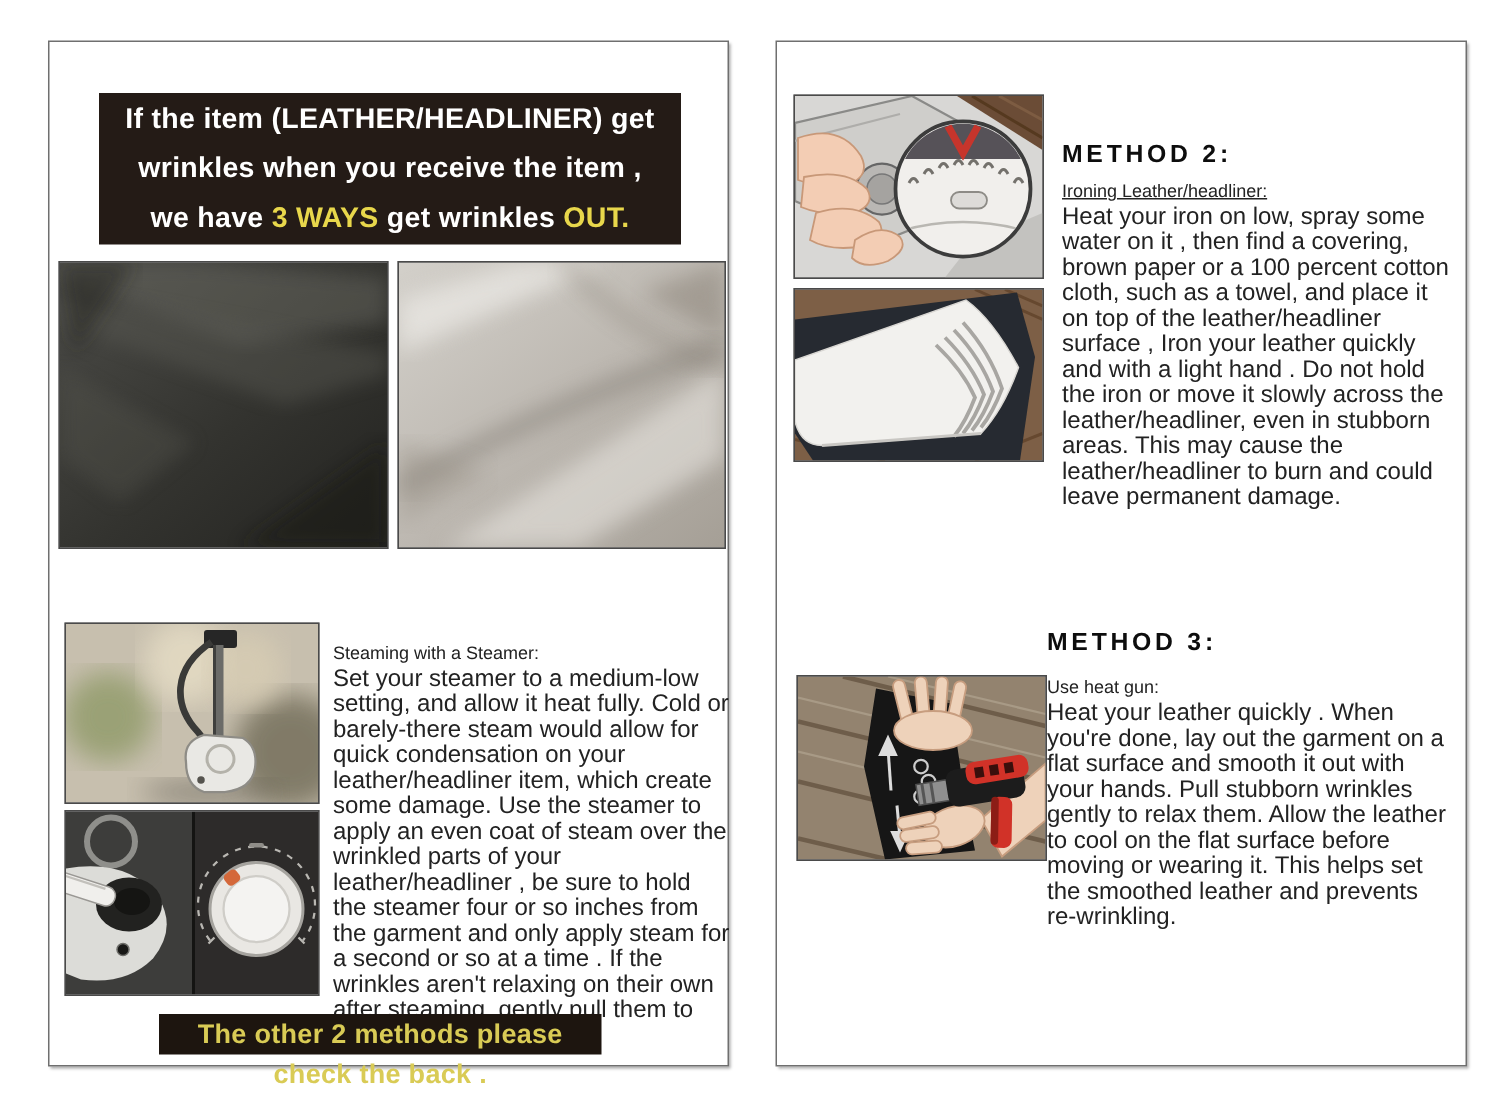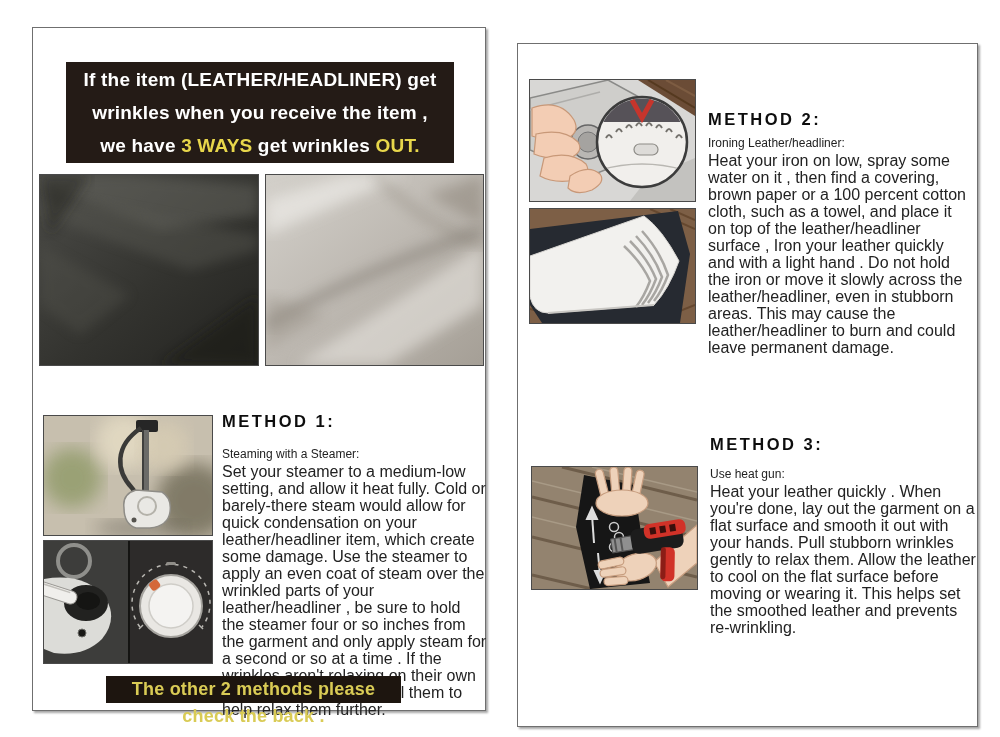--- a/index.html
+++ b/index.html
@@ -6,21 +6,21 @@
   body{
     width:1000px;height:737px;position:relative;background:#ffffff;
     font-family:"Liberation Sans", sans-serif;color:#222;
   }
   .page{
     position:absolute;top:27px;height:684px;background:#fff;
     border:1px solid #6f6f6f;box-shadow:1.5px 1.5px 2px rgba(0,0,0,.35);
     box-sizing:border-box;
   }
   #front-page{left:32px;width:454px;}
-  #back-page{left:517px;width:461px;margin-top:16px;}
+  #back-page{left:517px;width:461px;}
 
   .abs{position:absolute;}
   .photo{position:absolute;border:1px solid #4a4a4a;box-sizing:border-box;overflow:hidden;background:#888;}
   .photo svg{display:block;}
 
   
   .banner{
     left:33px;top:34px;width:388px;height:101px;
     display:flex;flex-direction:column;justify-content:center;text-align:center;
     font-weight:bold;font-size:19px;line-height:33px;color:#fff;letter-spacing:.2px;
@@ -30,23 +30,23 @@
   
   .method-block{position:absolute;}
   .method-heading{font-size:16.5px;font-weight:bold;letter-spacing:2.5px;color:#0d0d0d;}
   .method-subtitle{font-size:12px;line-height:17px;color:#222;}
   .method-body{font-size:16px;line-height:17px;color:#222;}
 
   #method1-block{left:189px;top:384px;width:265px;}
   #method1-block .method-subtitle{margin-top:15px;}
 
   #method2-block{left:190px;top:66px;width:263px;}
-  #method2-block .method-subtitle{margin-top:6px;}
-
-  #method3-block{left:192px;top:391px;width:267px;}
+  #method2-block .method-subtitle{margin-top:6px;text-decoration:underline;}
+
+  #method3-block{left:180px;top:391px;width:267px;}
   #method3-block .method-subtitle{margin-top:12px;}
 
   
   .footer-note{
     left:73px;top:648px;width:295px;height:27px;
     text-align:center;line-height:27px;font-size:18px;font-weight:bold;letter-spacing:.2px;
   }
 
   
   #photo-dark-leather{left:6px;top:146px;width:220px;height:192px;}
@@ -157,21 +157,20 @@
           <rect x="122" y="34" width="10" height="9" rx="3" fill="#d4683a"></rect>
         </g>
       <path d="M96,86 A39,39 0 1 1 158,86" fill="none" stroke="#b9b7b2" stroke-width="1.5" stroke-dasharray="4 5"></path>
       <line x1="95" y1="88" x2="99" y2="84" stroke="#b9b7b2" stroke-width="1.5"></line>
       <line x1="159" y1="88" x2="155" y2="84" stroke="#b9b7b2" stroke-width="1.5"></line>
       <rect x="122" y="21" width="10" height="3" rx="1.5" fill="#8f8d88"></rect>
     </svg>
   </div>
 
   <div class="method-block" id="method1-block">
-    <div class="method-heading">METHOD 1:</div>
     <div class="method-subtitle">Steaming with a Steamer:</div>
     <div class="method-body">Set your steamer to a medium-low setting, and allow it heat fully. Cold or barely-there steam would allow for quick condensation on your leather/headliner item, which create some damage. Use the steamer to apply an even coat of steam over the wrinkled parts of your leather/headliner , be sure to hold the steamer four or so inches from the garment and only apply steam for a second or so at a time . If the wrinkles aren't relaxing on their own after steaming, gently pull them to help relax them further.</div>
   </div>
 
   <div class="abs footer-note" style="background:#1d150f;color:#d9cb55;">The other 2 methods please check the back .</div>
 </div>
 
 <div class="page" id="back-page">
 
   <div class="photo" id="photo-iron" aria-label="iron temperature dial set to low illustration">

